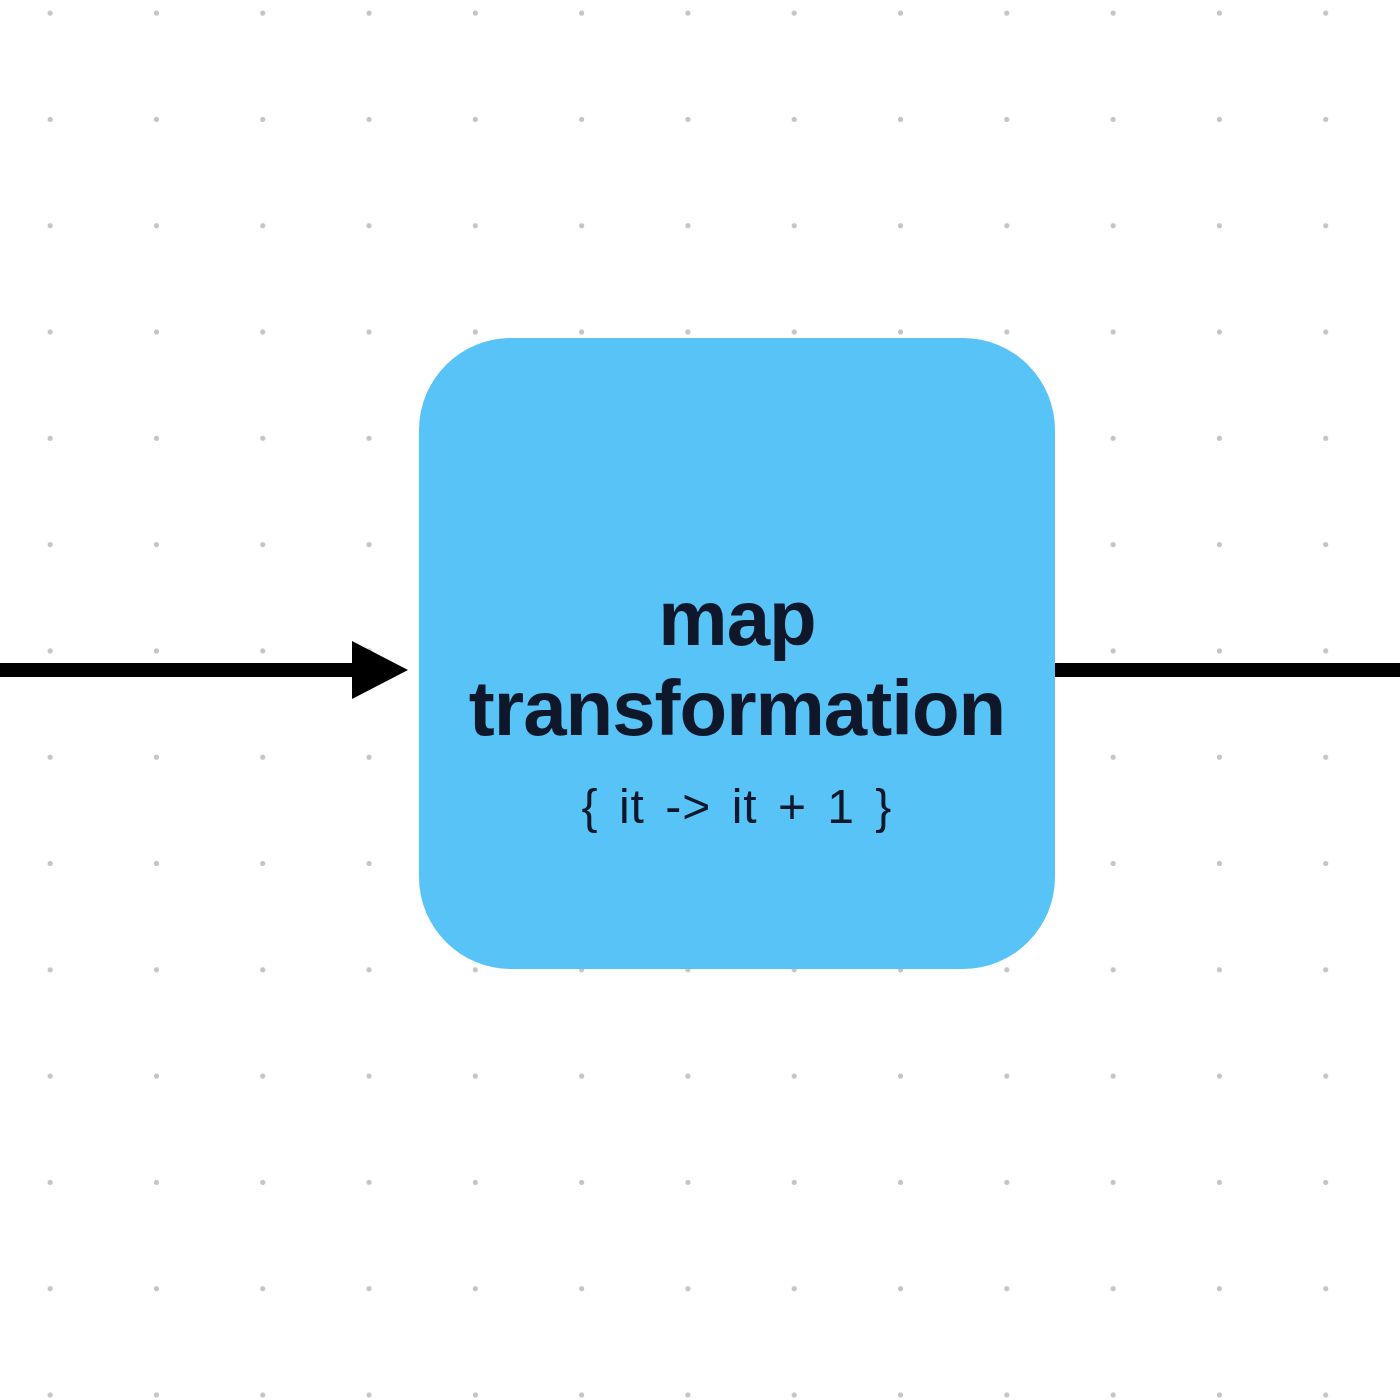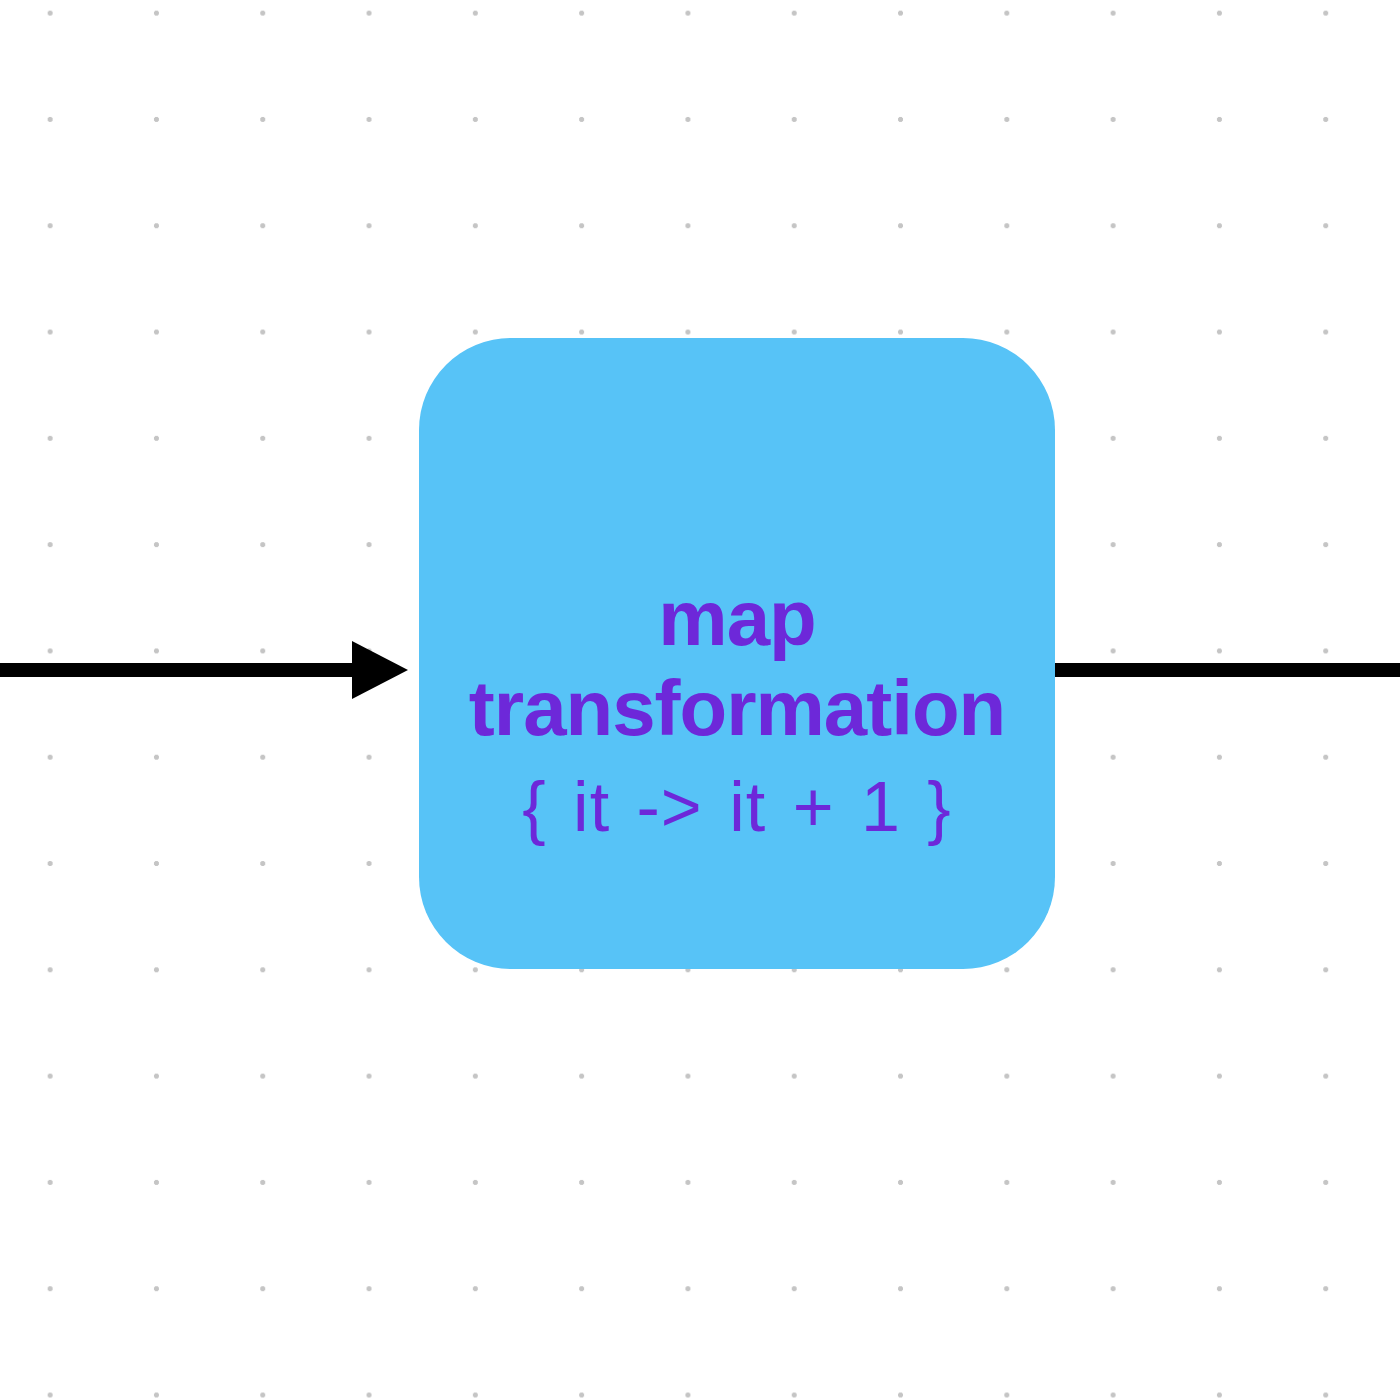--- a/index.html
+++ b/index.html
@@ -71,37 +71,37 @@
   .node-title {
     margin: 0 auto;
     max-width: 560px;
     font-size: 78px;
     font-weight: 700;
     line-height: 90px;
     letter-spacing: -1px;
   }
   .node-expression {
     margin: 12px auto 0;
-    font-size: 70px;
+    font-size: 48px;
     font-weight: 400;
     line-height: 84px;
     letter-spacing: 1px;
     word-spacing: 6px;
   }
 </style>
 </head>
 <body>
 
 <div class="canvas">
 
   <div class="edge-line incoming" style="background-color: rgb(0, 0, 0);"></div>
   <div class="arrowhead" style="border-left-color: rgb(0, 0, 0);"></div>
 
   <div class="node" style="background-color: rgb(87, 195, 247);">
-    <div class="node-text" style="color: #6d28d9;">
+    <div class="node-text" style="color: #0f172a;">
       <div class="node-title">map transformation</div>
       <div class="node-expression">{ it -&gt; it + 1 }</div>
     </div>
   </div>
 
   <div class="edge-line outgoing" style="background-color: rgb(0, 0, 0);"></div>
 
 </div>
 
 </body></html>

